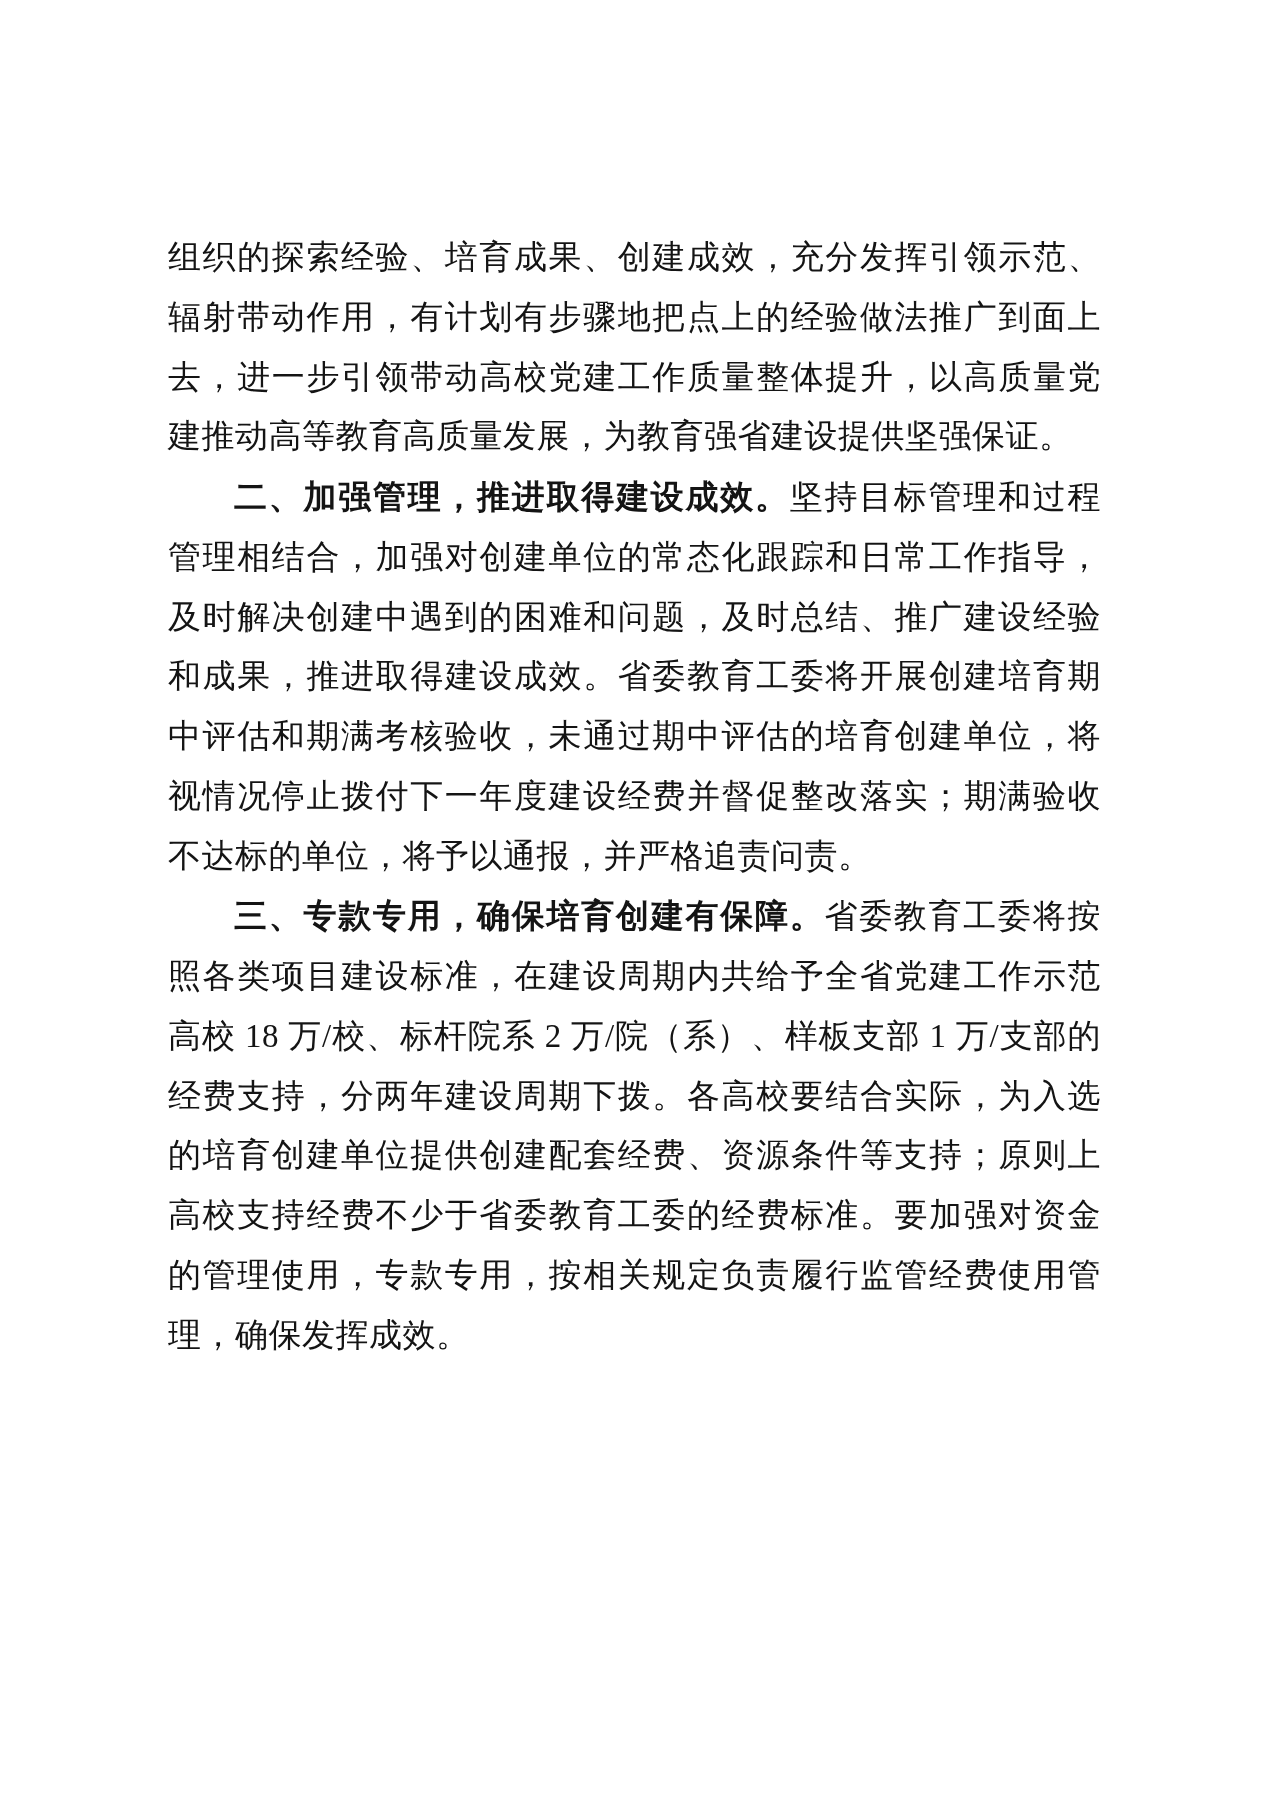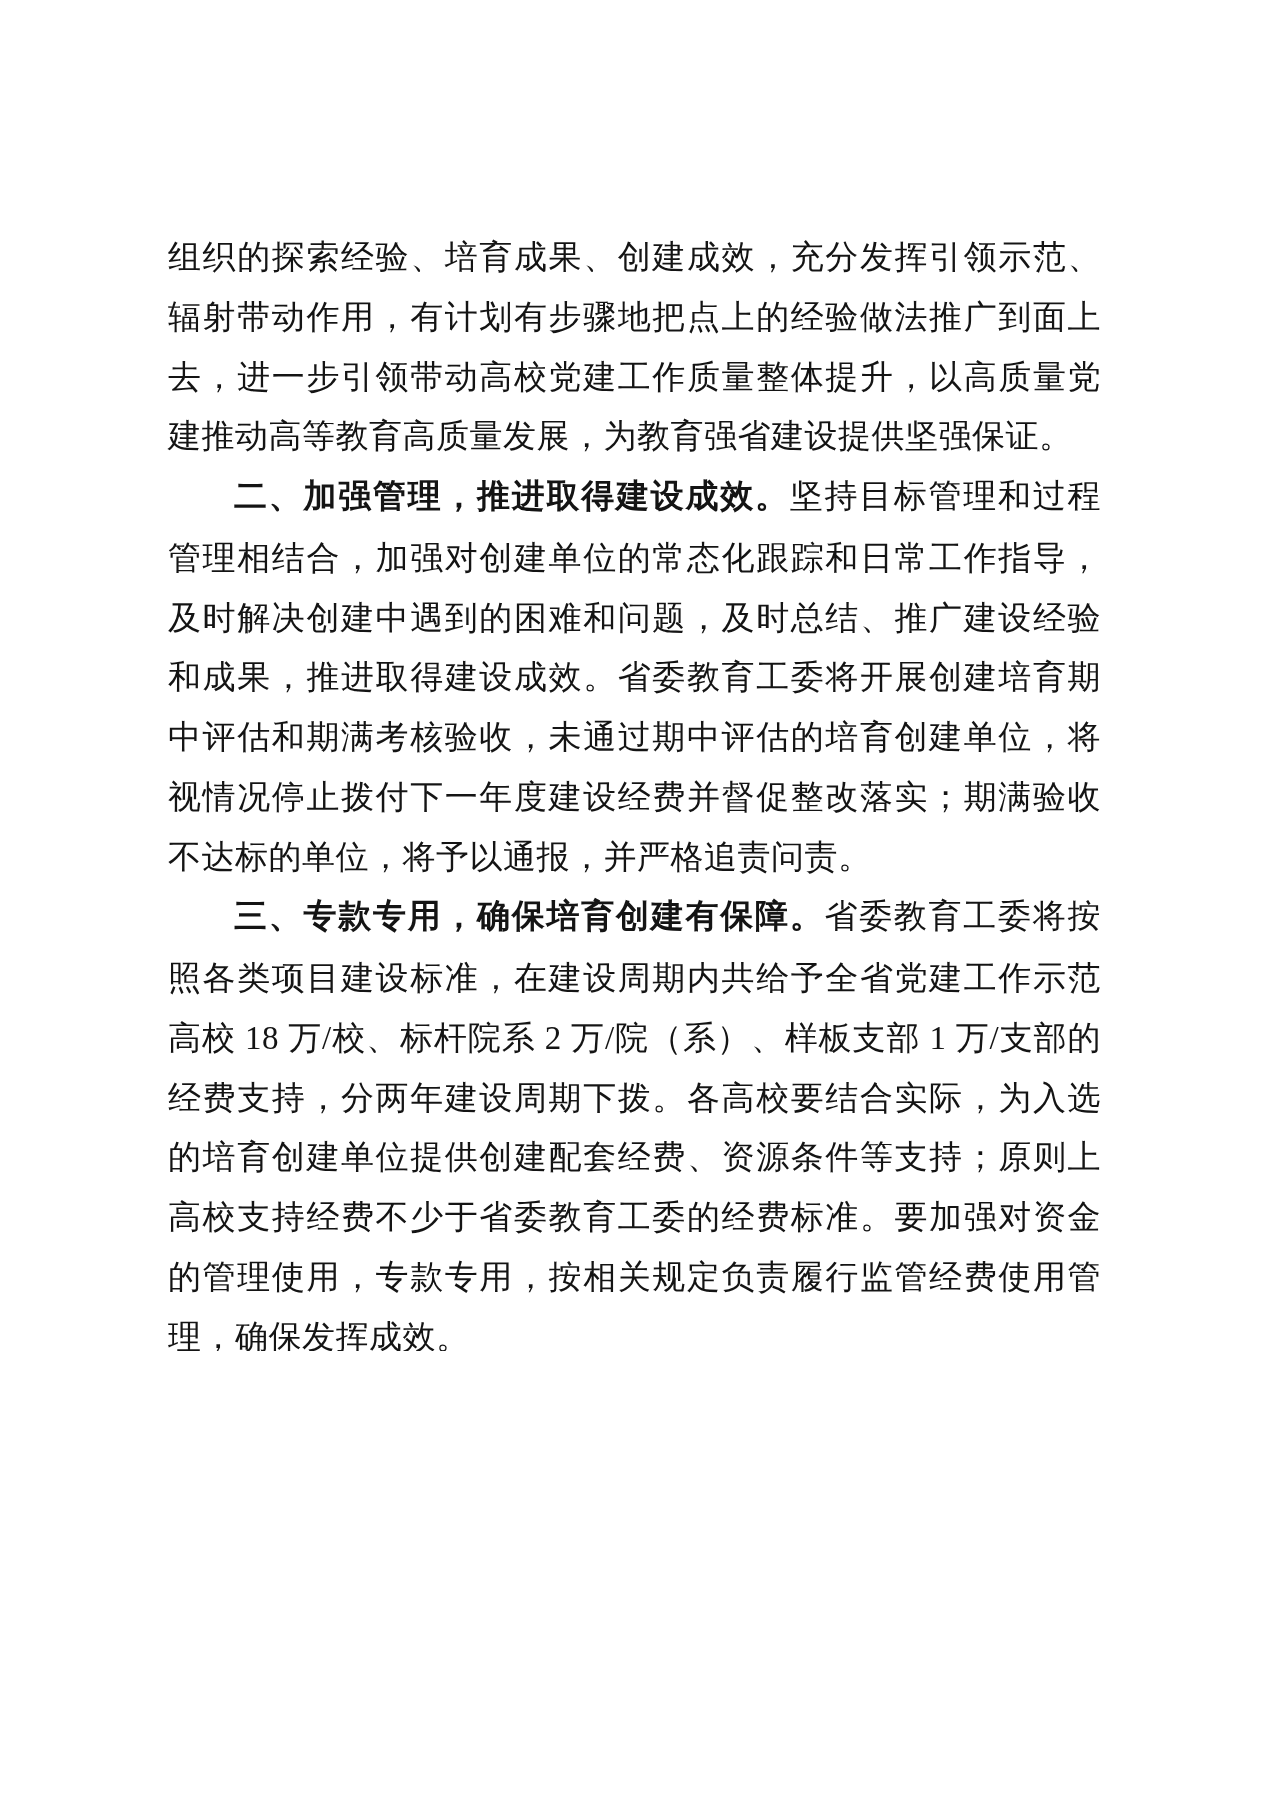--- a/index.html
+++ b/index.html
@@ -28,21 +28,21 @@
   }
   .content p {
     margin: 0;
     padding: 0;
   }
   .para-indent {
     text-indent: 2em;
   }
   .lead {
     font-weight: 700;
-    font-family: Liberation Mono, monospace;
+    font-family: Liberation Sans, sans-serif;
   }
   .section-heading {
     font-weight: 700;
     font-family: Liberation Sans, sans-serif;
     text-align: center;
   }
   .page-footer {
     position: absolute;
     left: 167px;
     top: 1594px;

